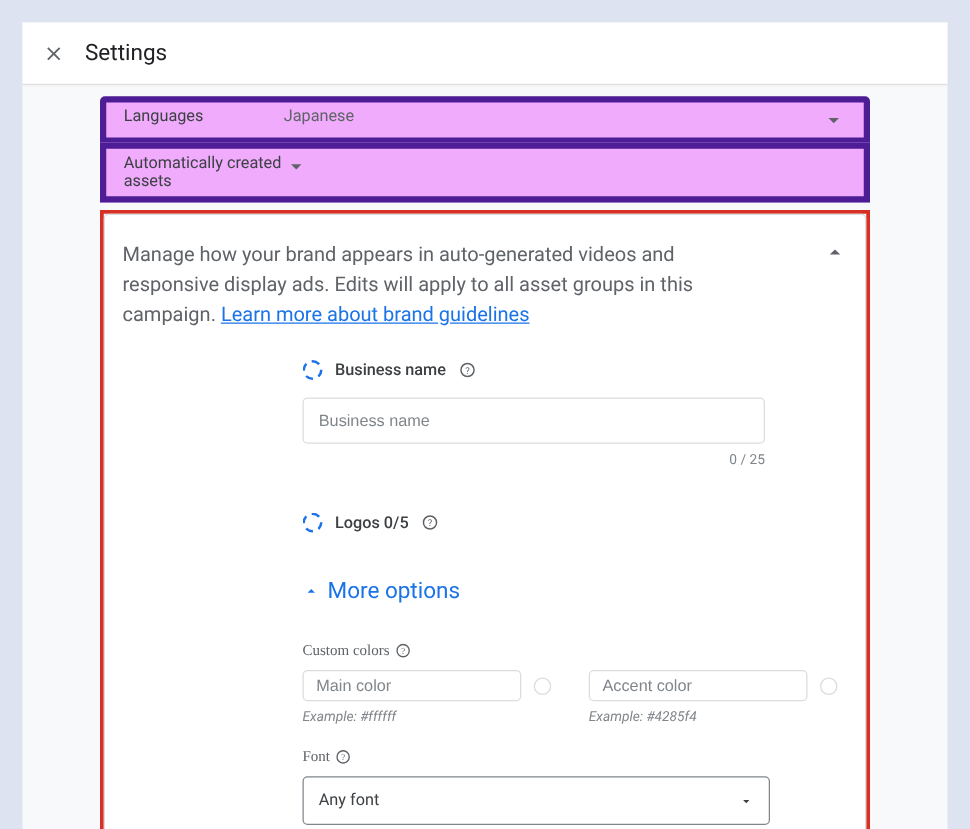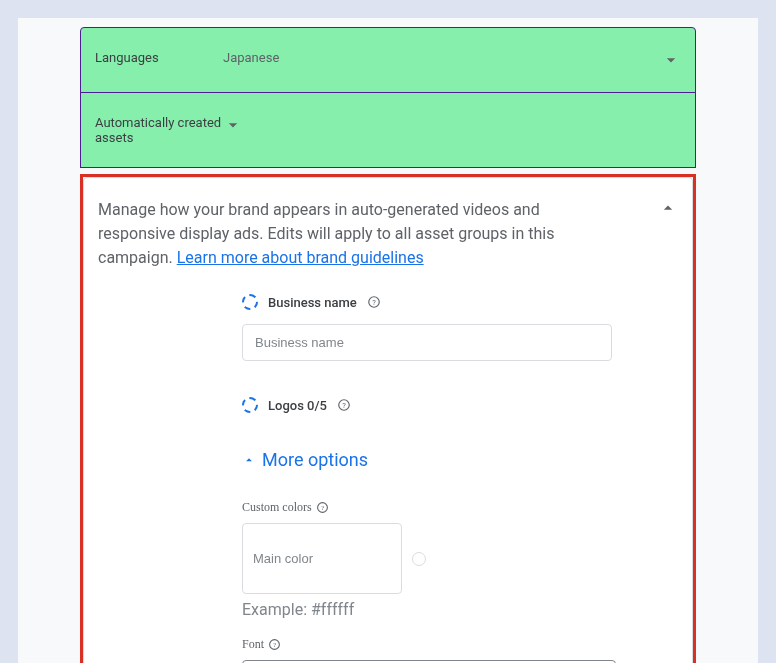--- a/index.html
+++ b/index.html
@@ -28,25 +28,25 @@
       margin-right: 16px;
     }
     .header-title {
       font-size: 18px;
       color: #202124;
     }
     .content {
       padding: 10px 62px 0 62px;
     }
     .row {
-      background: #86efac;
-      border: 1px solid #4c1d95;
+      background: #f0abfc;
+      border: 5px solid #4c1d95;
       display: flex;
       align-items: flex-start;
-      padding: 22px 14px;
+      padding: 4px 14px;
       margin-top: -1px;
     }
     .row.first { border-top-left-radius: 4px; border-top-right-radius: 4px; }
     .row-label {
       width: 128px;
       flex-shrink: 0;
       font-size: 13px;
       color: #3c4043;
     }
     .row-value {
@@ -162,55 +162,64 @@
       display: flex;
       gap: 30px;
     }
     .color-group { }
     .color-field {
       display: flex;
       align-items: center;
       gap: 10px;
     }
     .color-input {
-      width: 160px;
+      width: 175px;
       border: 1px solid #dadce0;
       border-radius: 4px;
-      padding: 27px 10px;
+      padding: 4px 10px;
       font-size: 13px;
     }
     .color-input::placeholder { color: #80868b; }
     .color-swatch {
       width: 14px; height: 14px;
       border: 1px solid #dadce0;
       border-radius: 50%;
     }
     .example-text {
-      font-size: 16px;
+      font-size: 11px;
       color: #80868b;
       margin-top: 6px;
+      font-style: italic;
     }
     .font-select {
       width: 374px;
       border: 1px solid #80868b;
       border-radius: 4px;
       padding: 11px 12px;
       font-size: 13px;
       display: flex;
       justify-content: space-between;
       align-items: center;
       cursor: pointer;
       margin-bottom: 24px;
     }
     svg { display: block; }
   </style>
 </head>
 <body>
 
 <div class="page">
+  <div class="header">
+    <span class="close-icon">
+      <svg viewBox="0 0 24 24" width="18" height="18">
+          <path d="M19 6.41 17.59 5 12 10.59 6.41 5 5 6.41 10.59 12 5 17.59 6.41 19 12 13.41 17.59 19 19 17.59 13.41 12z" fill="#5f6368"></path>
+        </svg>
+    </span>
+    <span class="header-title">Settings</span>
+  </div>
 
   <div class="content">
 
     <div class="row first">
       <div class="row-label">Languages</div>
       <div class="row-value">Japanese</div>
       <span class="chevron">
         <svg viewBox="0 0 24 24" width="20" height="20">
             <path d="M7 10l5 5 5-5z" fill="#5f6368"></path>
           </svg>
@@ -246,20 +255,21 @@
             <span class="dashed-circle"></span>
             <span class="section-heading-text">Business name</span>
             <span class="help-icon">
               <svg viewBox="0 0 24 24" width="14" height="14">
                   <circle cx="12" cy="12" r="9" fill="none" stroke="#5f6368" stroke-width="2"></circle>
                   <text x="12" y="17" text-anchor="middle" font-size="13" fill="#5f6368">?</text>
                 </svg>
             </span>
           </div>
           <input class="text-input" type="text" placeholder="Business name" style="">
+          <div class="counter">0 / 25</div>
 
           <div class="section-heading" style="margin-top:36px">
             <span class="dashed-circle"></span>
             <span class="section-heading-text">Logos 0/5</span>
             <span class="help-icon">
               <svg viewBox="0 0 24 24" width="14" height="14">
                   <circle cx="12" cy="12" r="9" fill="none" stroke="#5f6368" stroke-width="2"></circle>
                   <text x="12" y="17" text-anchor="middle" font-size="13" fill="#5f6368">?</text>
                 </svg>
             </span>
@@ -284,20 +294,27 @@
             </span>
           </div>
           <div class="colors-row">
             <div class="color-group">
               <div class="color-field">
                 <input class="color-input" type="text" placeholder="Main color" style="">
                 <span class="color-swatch"></span>
               </div>
               <div class="example-text">Example: #ffffff</div>
             </div>
+            <div class="color-group">
+              <div class="color-field">
+                <input class="color-input" type="text" placeholder="Accent color" style="">
+                <span class="color-swatch"></span>
+              </div>
+              <div class="example-text">Example: #4285f4</div>
+            </div>
           </div>
 
           <div class="field-label" style="margin-top:18px">
             <span>Font</span>
             <span class="help-icon">
               <svg viewBox="0 0 24 24" width="13" height="13">
                   <circle cx="12" cy="12" r="9" fill="none" stroke="#5f6368" stroke-width="2"></circle>
                   <text x="12" y="17" text-anchor="middle" font-size="13" fill="#5f6368">?</text>
                 </svg>
             </span>

